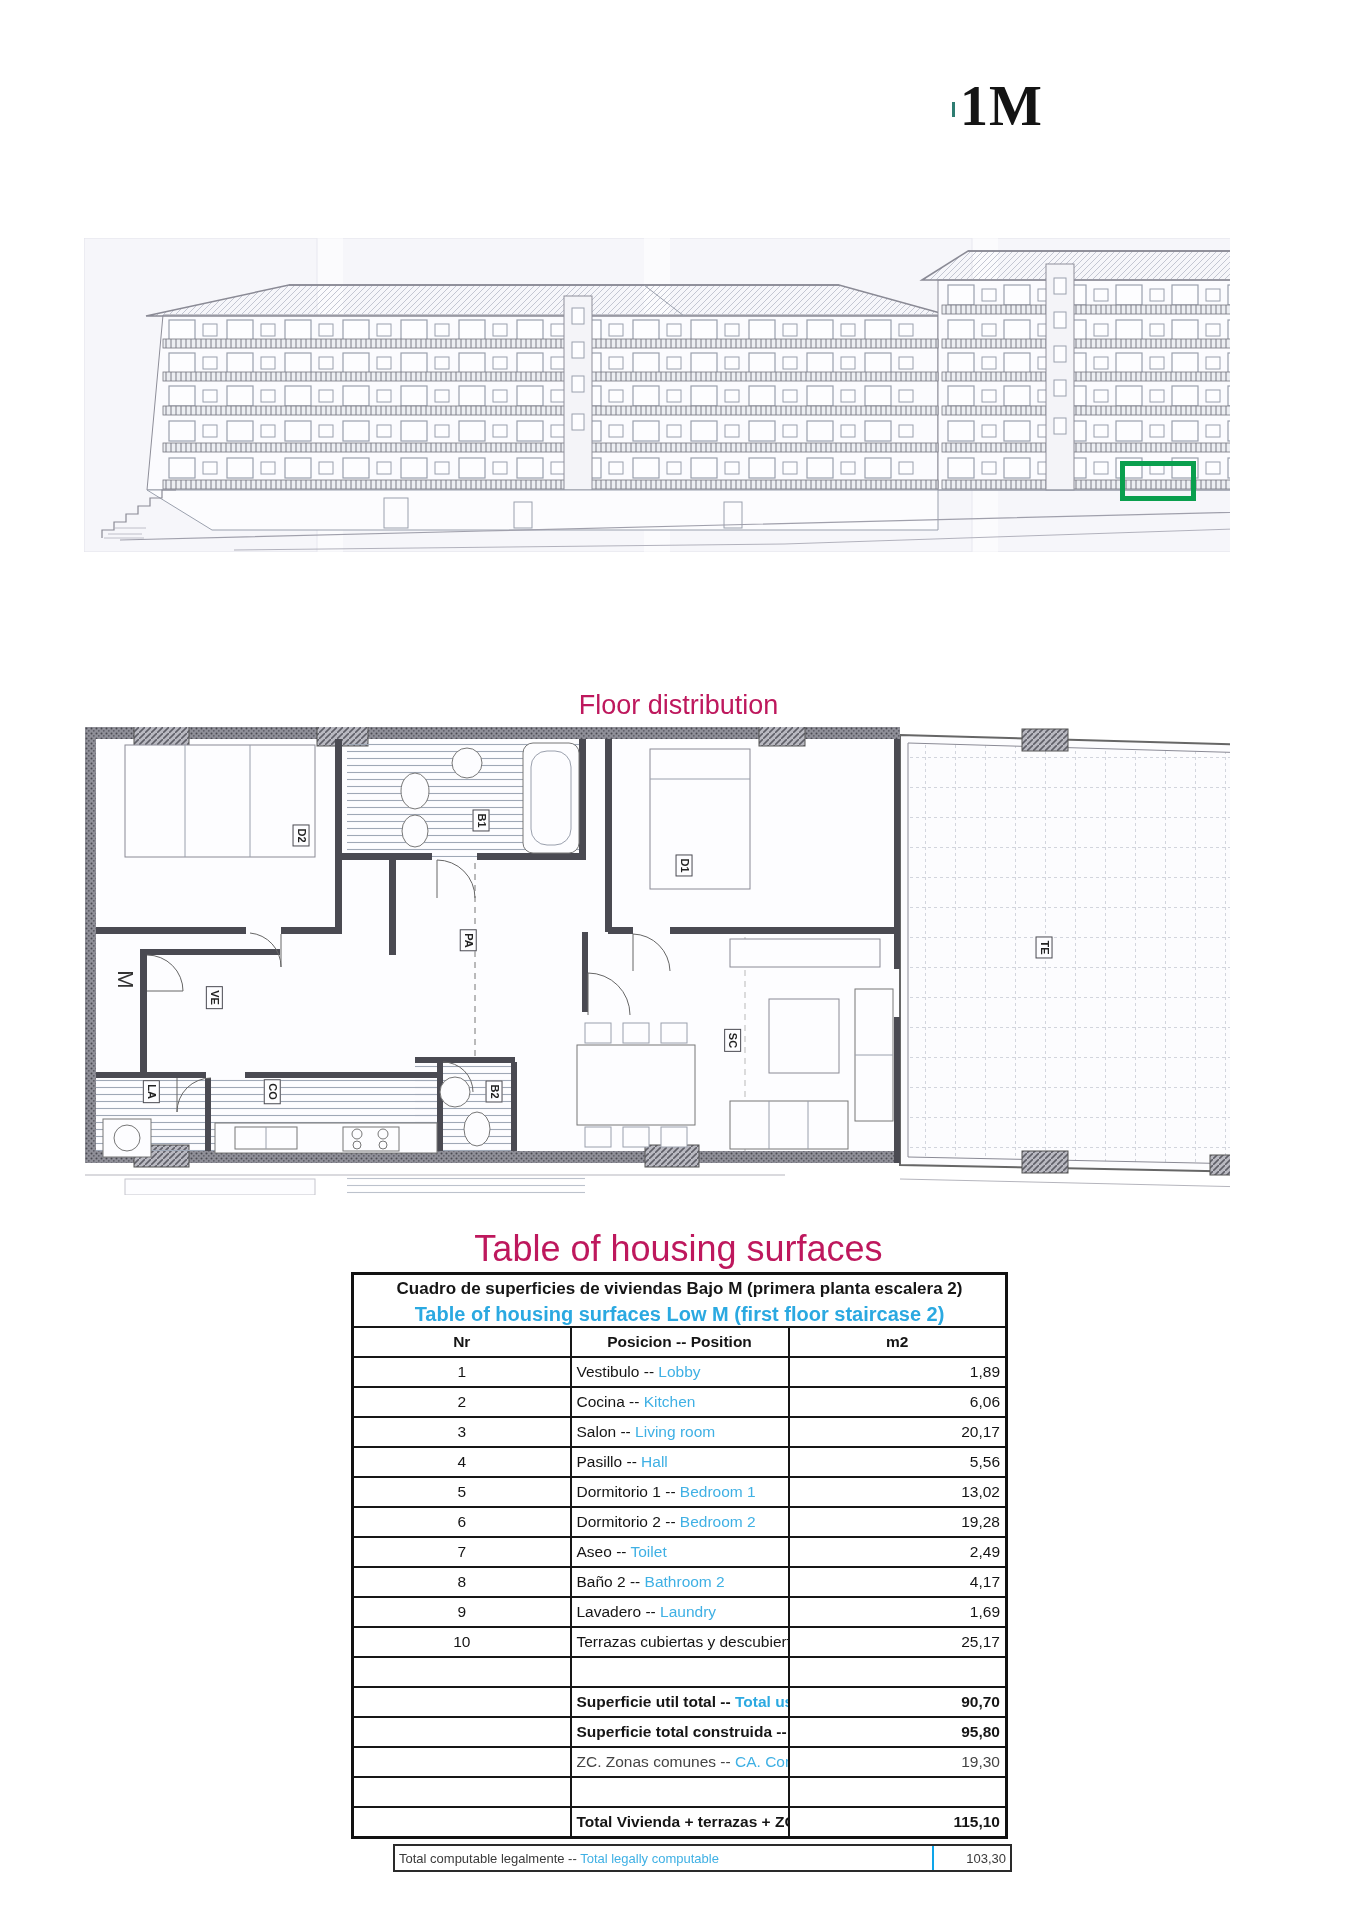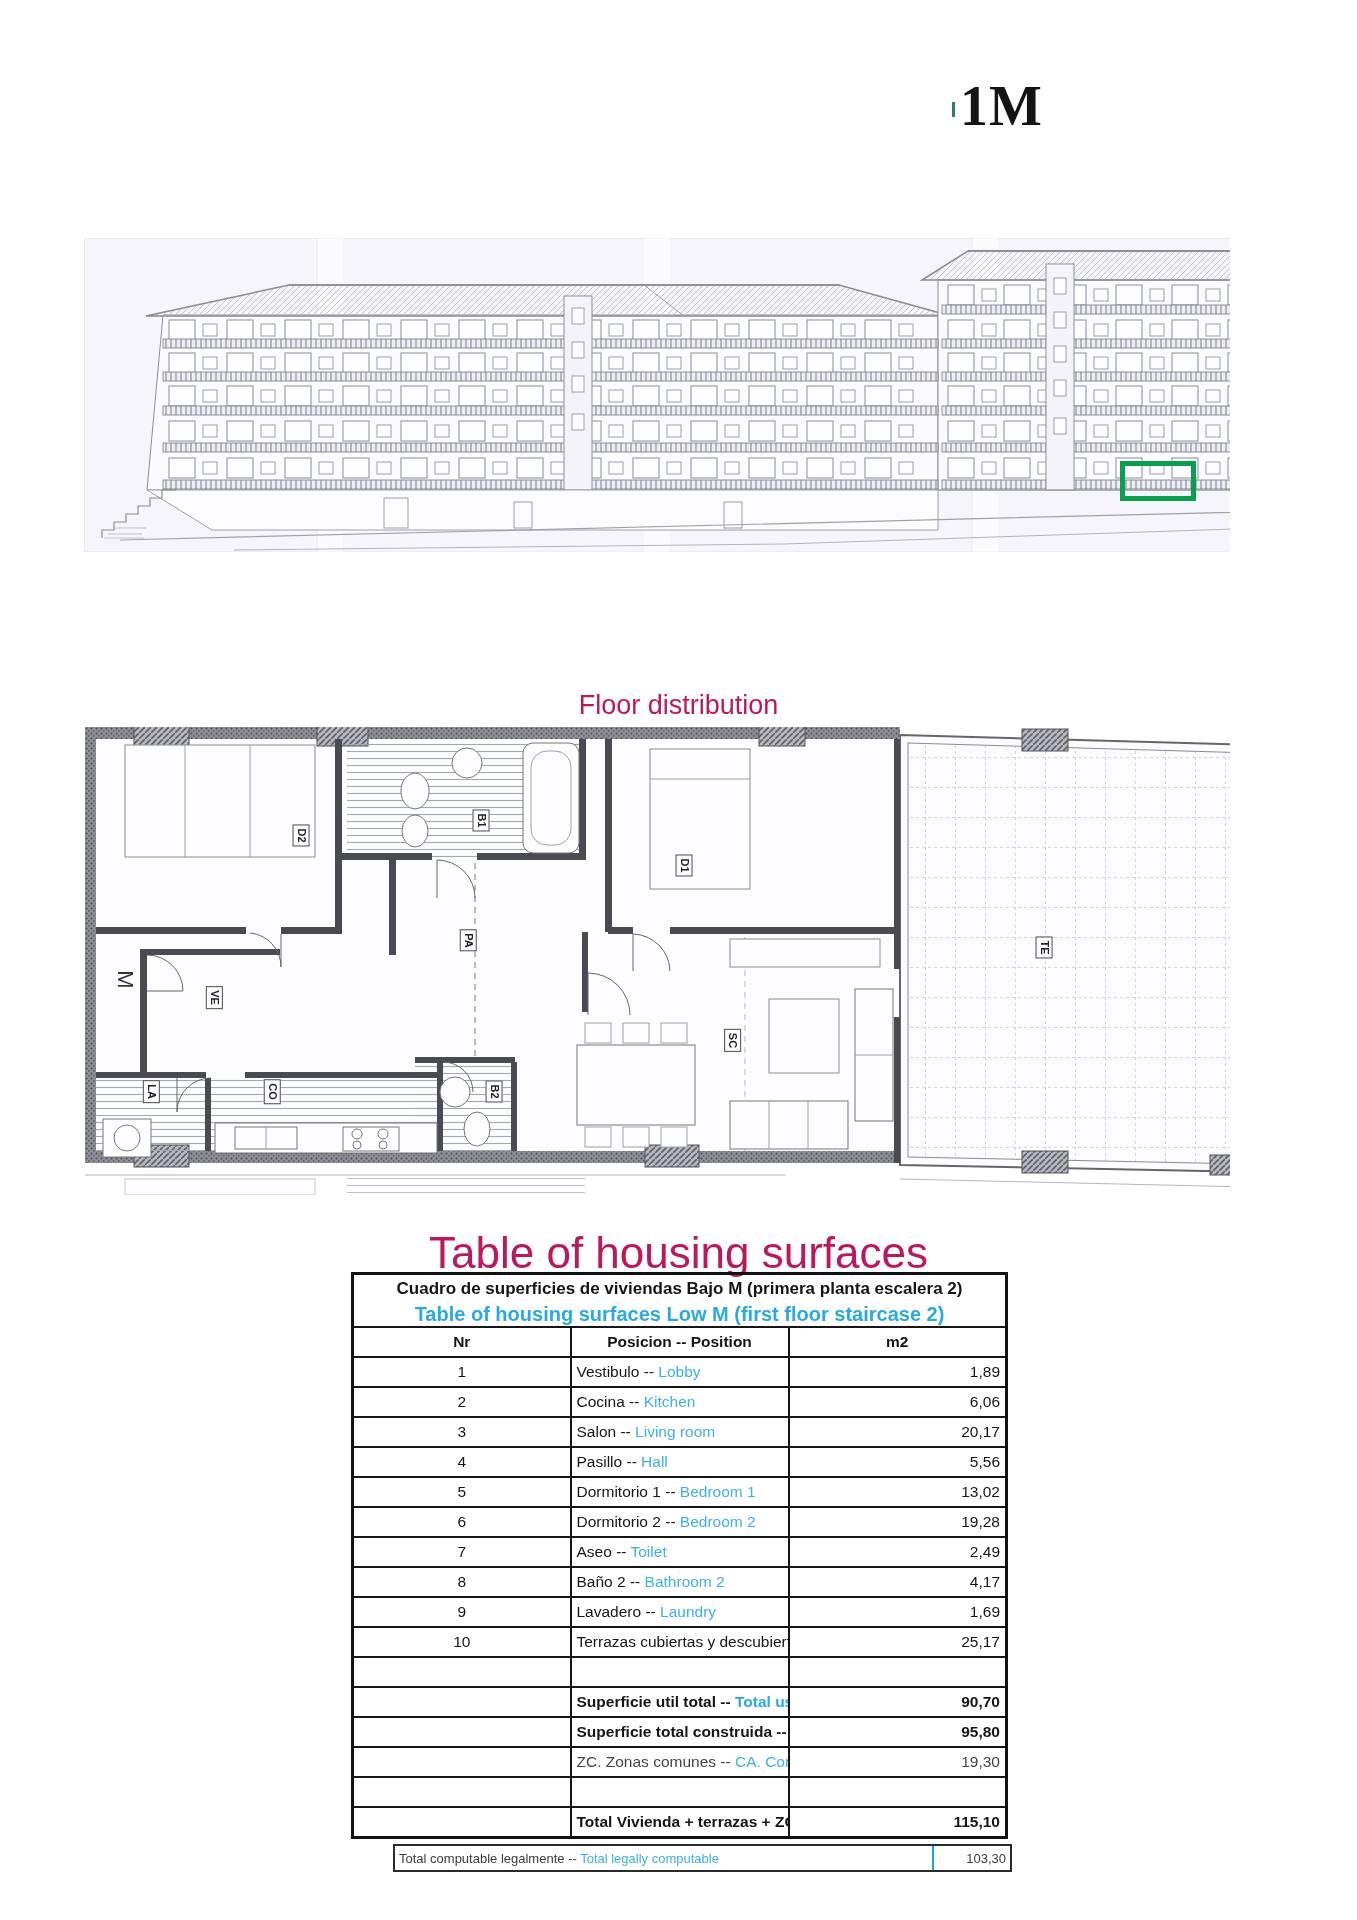--- a/index.html
+++ b/index.html
@@ -14,21 +14,21 @@
     margin-right:5px;vertical-align:8px;}
 
   
   #elevation{left:84px;top:238px;width:1248px;height:314px;}
   #unit-highlight{left:1036px;top:223px;width:66px;height:30px;
     border:5px solid #0a9f4e;}
 
   
   .green-heading{width:1357px;text-align:center;color:#be185d;}
   #floor-heading{left:0;top:690px;font-size:27px;}
-  #table-heading{left:0;top:1228px;font-size:44px;}
+  #table-heading{left:0;top:1228px;font-size:36px;}
 
   
   #floorplan{left:85px;top:727px;width:1218px;height:468px;overflow:hidden;}
   .plan-tag{position:absolute;transform:rotate(90deg);transform-origin:center;
     background:#fdfdff;border:1px solid #4a4a52;color:#222;font-size:11px;
     line-height:11px;padding:2px 3px;font-weight:bold;}
   .plan-tag.noframe{border:none;background:transparent;font-size:22px;font-weight:normal;color:#333;}
 
   
   #surface-table{left:351px;top:1272px;width:657px;color:#151515;}

